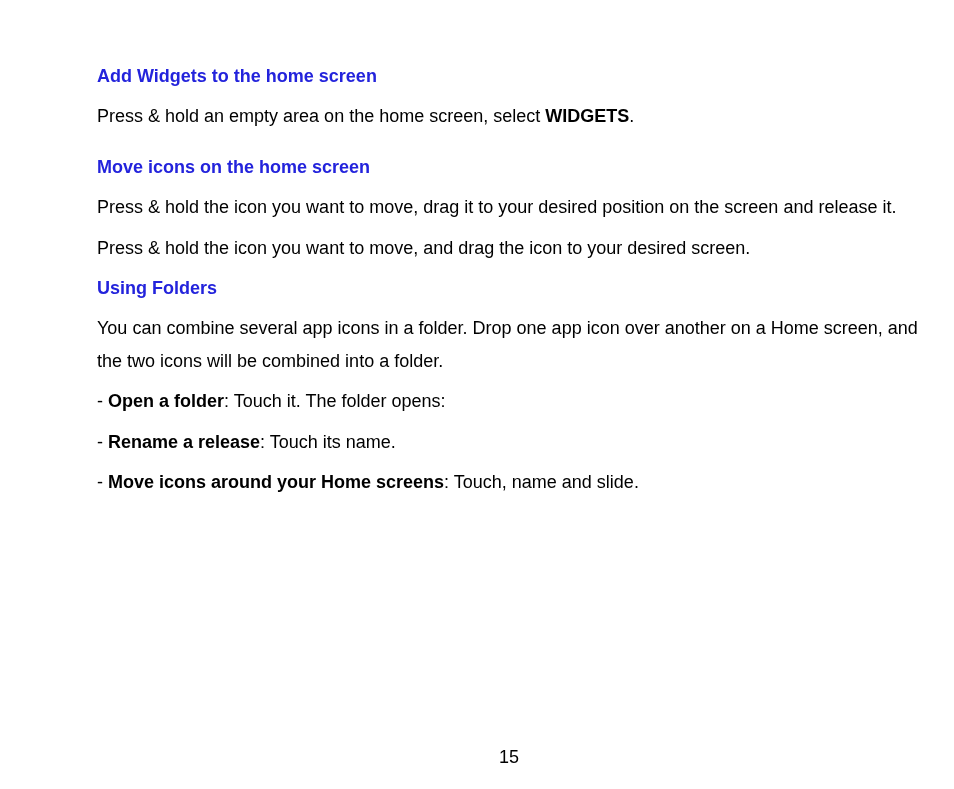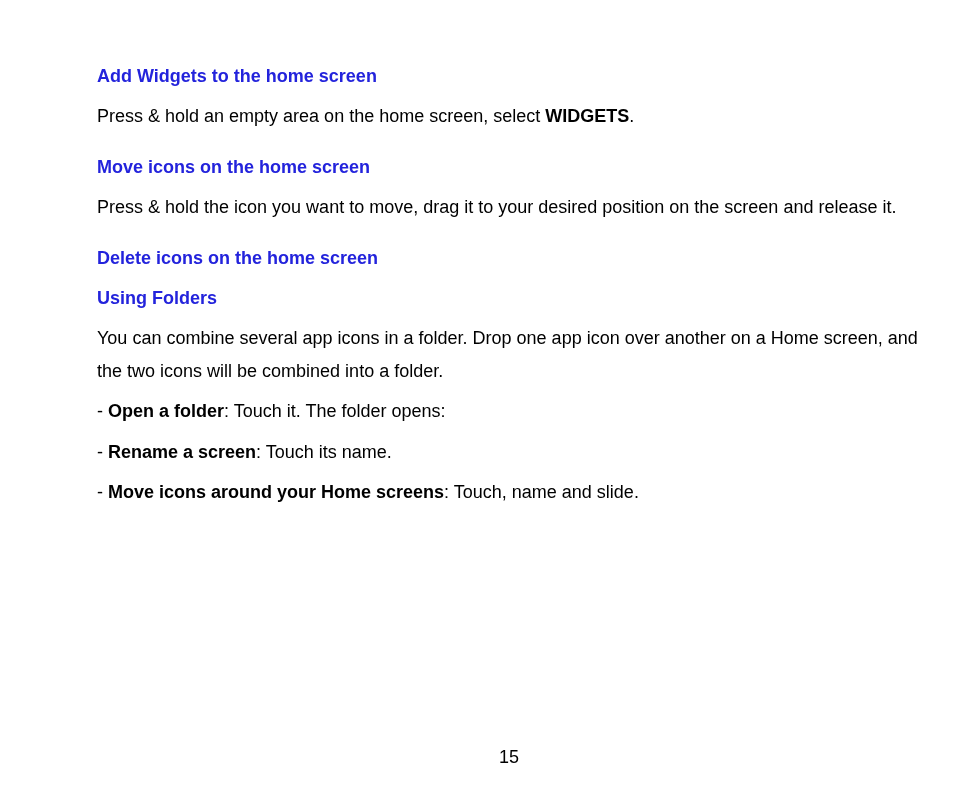--- a/index.html
+++ b/index.html
@@ -51,30 +51,30 @@
 
 <div class="page">
 
   <div class="section-heading first">Add Widgets to the home screen</div>
   <p class="body">
     <span>Press &amp; hold an empty area on the home screen, select </span><strong>WIDGETS</strong><span>.</span>
   </p>
 
   <div class="section-heading">Move icons on the home screen</div>
   <p class="body">Press &amp; hold the icon you want to move, drag it to your desired position on the screen and release it.</p>
+  <p class="body">Press &amp; hold the icon you want to move, and drag the icon to your desired screen.</p>
 
-  <div class="section-heading">Delete icons on the home screen</div>
 
   <div class="section-heading tight-heading">Using Folders</div>
   <p class="body">You can combine several app icons in a folder. Drop one app icon over another on a Home screen, and the two icons will be combined into a folder.</p>
 
   <p class="body">
     <span>- </span><strong>Open a folder</strong><span>: Touch it. The folder opens:</span>
   </p>
   <p class="body">
-    <span>- </span><strong>Rename a screen</strong><span>: Touch its name.</span>
+    <span>- </span><strong>Rename a release</strong><span>: Touch its name.</span>
   </p>
   <p class="body">
     <span>- </span><strong>Move icons around your Home screens</strong><span>: Touch, name and slide.</span>
   </p>
 
   <div class="page-number">15</div>
 </div>
 
 </body></html>

